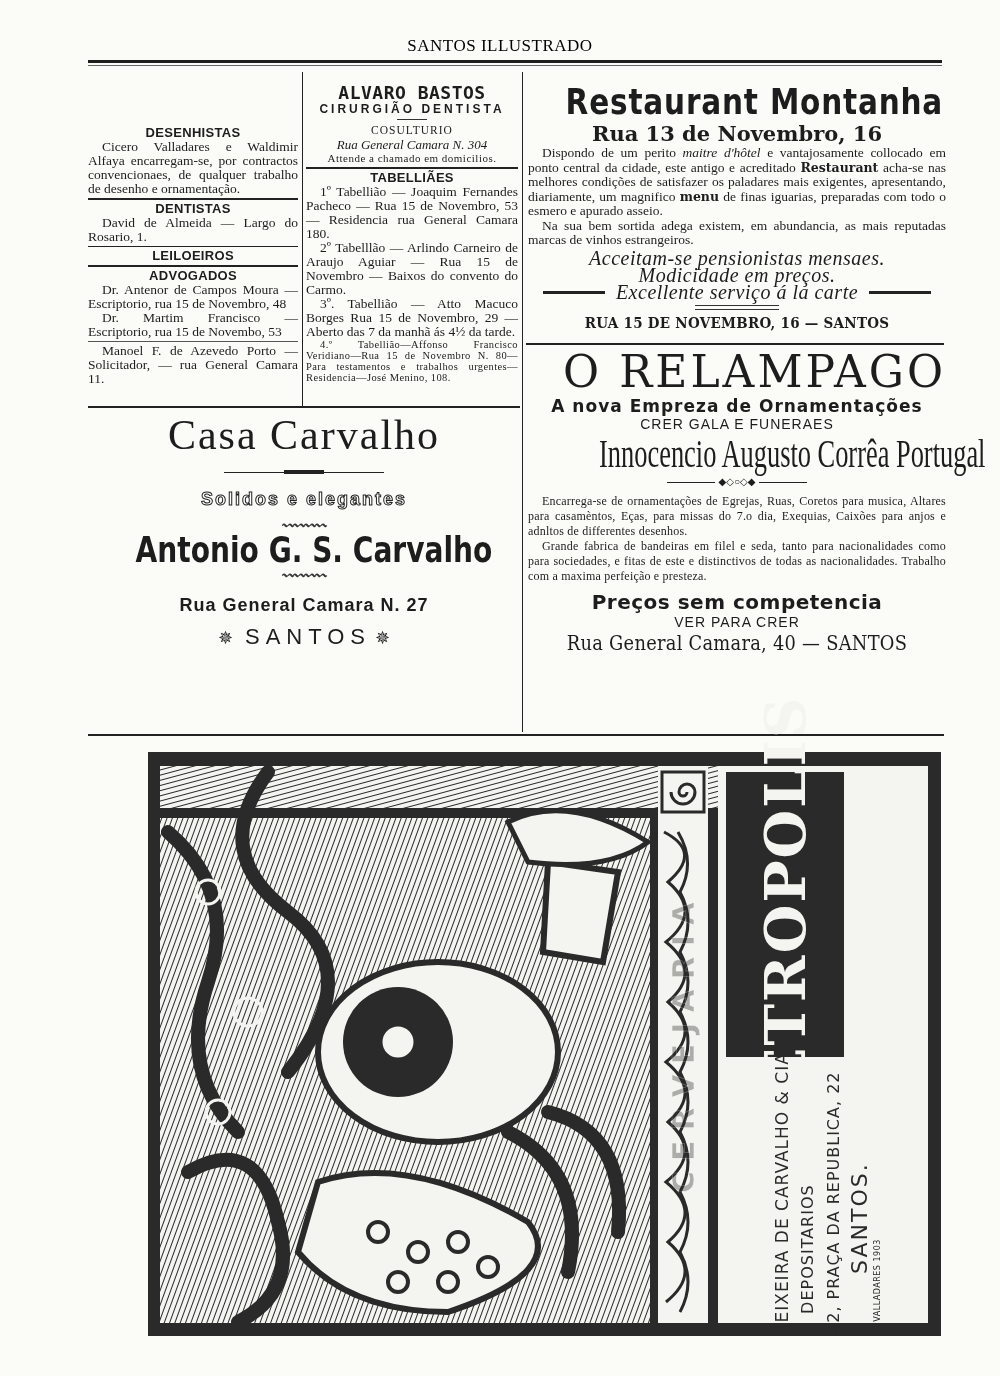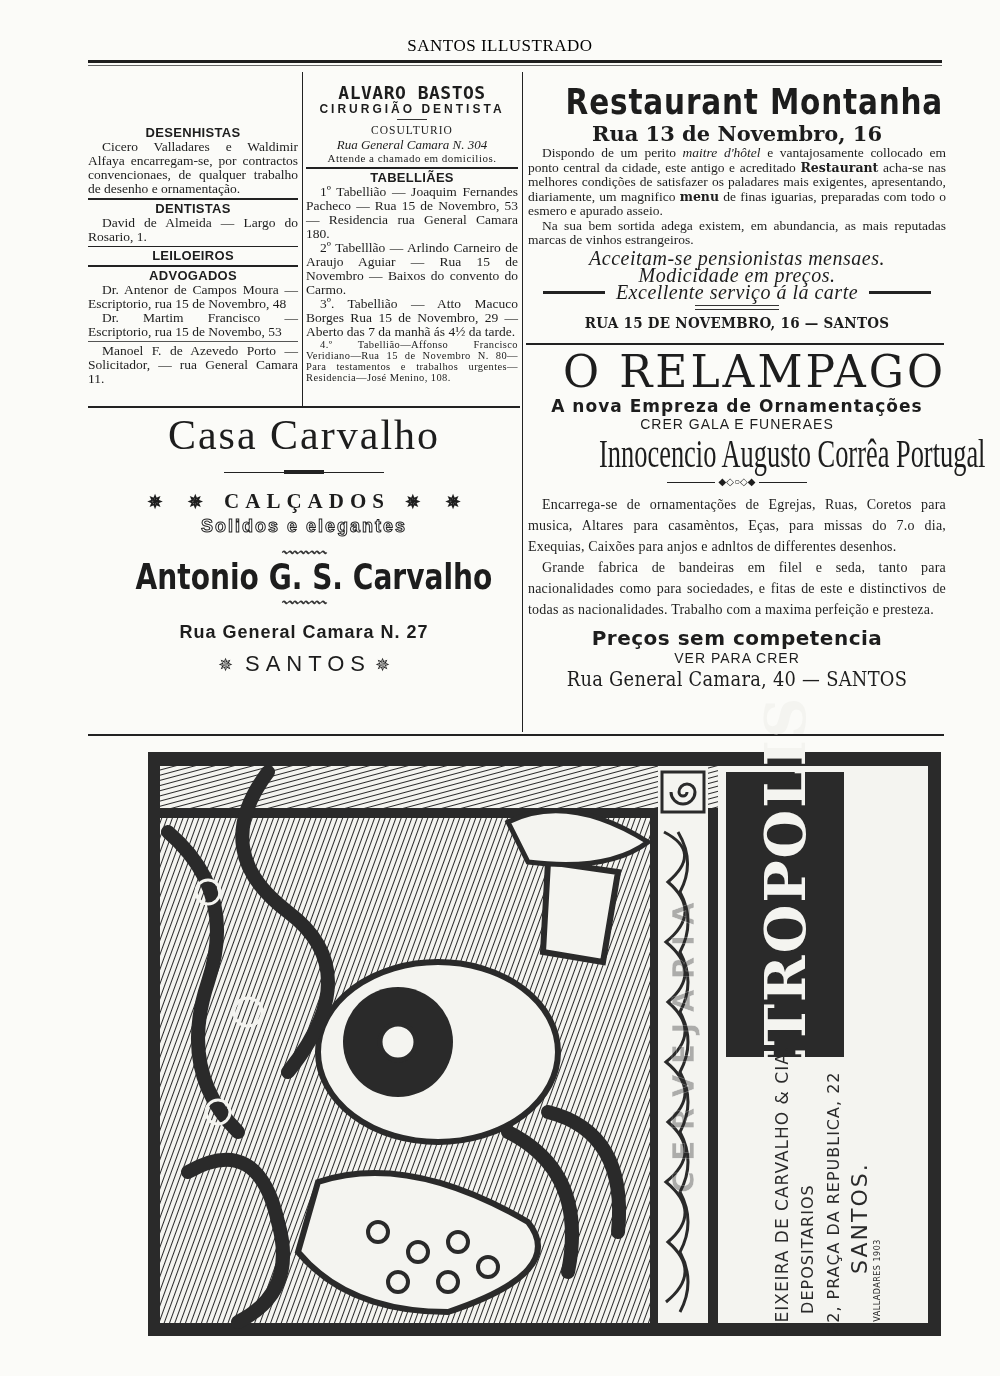--- a/index.html
+++ b/index.html
@@ -30,21 +30,21 @@
   .rest-ital{font-style:italic;font-size:20px;text-align:center;line-height:17px;letter-spacing:0.5px;}
   .dash-line{display:flex;align-items:center;gap:11px;justify-content:center;}
   .dash-line .bar{width:62px;height:3px;background:#222;}
   .rest-foot{font-family:"DejaVu Serif",serif;font-weight:bold;font-size:15px;text-align:center;letter-spacing:0.3px;transform:scaleX(0.9);}
   .relampago{font-family:"DejaVu Serif","Liberation Serif",serif;font-size:44px;letter-spacing:3px;text-align:right;line-height:48px;}
   .nova{font-family:"DejaVu Sans",sans-serif;font-weight:bold;font-size:17px;text-align:center;letter-spacing:1px;line-height:20px;}
   .gala{font-family:"Liberation Sans",sans-serif;font-size:14px;text-align:center;letter-spacing:1px;line-height:16px;}
   .innoc{font-family:"Liberation Serif",serif;font-size:40px;text-align:center;line-height:44px;transform:scaleX(0.66);transform-origin:center;white-space:nowrap;}
   .orn-div{display:flex;align-items:center;justify-content:center;gap:4px;font-size:10px;line-height:12px;}
   .orn-div .ln{width:48px;height:1px;background:#222;}
-  .relbody{font-size:14px;line-height:21px;text-align:justify;letter-spacing:0.2px;}
+  .relbody{font-size:12px;line-height:15px;text-align:justify;letter-spacing:0.2px;}
   .precos{font-family:"DejaVu Sans",sans-serif;font-weight:bold;font-size:20px;text-align:center;letter-spacing:0.5px;line-height:24px;}
   .ver{font-family:"Liberation Sans",sans-serif;font-size:14px;text-align:center;letter-spacing:1px;line-height:17px;}
   .ruagc{font-family:"DejaVu Serif",serif;font-size:21px;text-align:center;letter-spacing:0.3px;line-height:24px;transform:scaleX(0.85);white-space:nowrap;}
   .casa{font-family:"Liberation Serif",serif;font-size:42px;text-align:center;letter-spacing:2px;line-height:46px;}
   .calc{font-family:"Liberation Serif",serif;font-weight:bold;font-size:21px;letter-spacing:6px;text-align:center;line-height:26px;}
   .solidos{font-family:"Liberation Sans",sans-serif;font-size:18px;letter-spacing:2px;text-align:center;line-height:22px;color:#fff;-webkit-text-stroke:1px #222;font-weight:bold;}
   .antonio{font-family:"DejaVu Sans",sans-serif;font-weight:bold;font-size:36px;text-align:center;line-height:40px;transform:scaleX(0.78);white-space:nowrap;}
   .ruagc27{font-family:Liberation Sans, sans-serif;font-weight:bold;font-size:18px;letter-spacing:1px;text-align:center;line-height:22px;}
   .santos{font-family:"Liberation Sans",sans-serif;font-size:22px;letter-spacing:6px;text-align:center;line-height:26px;}
   .star{font-size:18px;letter-spacing:0;}
@@ -129,27 +129,20 @@
   <div class="ruagc">Rua General Camara, 40 — SANTOS</div>
 </div>
 
 <div class="abs" style="left:88px;top:412px;width:432px;">
   <div class="casa">Casa Carvalho</div>
   <div style="display:flex;align-items:center;justify-content:center;margin:12px 0 14px;">
     <span style="width:60px;height:1px;background:#222;"></span>
     <span style="width:40px;height:4px;background:#222;"></span>
     <span style="width:60px;height:1px;background:#222;"></span>
   </div>
-  <div class="calc">
-    <span class="star">✵</span>
-    <span class="star" style="margin-right:10px;margin-left:14px;">✵</span>
-    <span>CALÇADOS</span>
-    <span class="star" style="margin-left:4px;margin-right:14px;">✵</span>
-    <span class="star">✵</span>
-  </div>
   <div class="solidos">Solidos e elegantes</div>
   <div class="wavy" style="margin-top:10px;">〰〰〰〰</div>
   <div class="antonio">Antonio G. S. Carvalho</div>
   <div class="wavy">〰〰〰〰</div>
   <div class="ruagc27" style="margin-top:14px;">Rua General Camara N. 27</div>
   <div class="santos" style="margin-top:8px;">
     <span class="star" style="margin-right:12px;">✵</span><span>SANTOS</span><span class="star" style="margin-left:4px;">✵</span>
   </div>
 </div>
 

